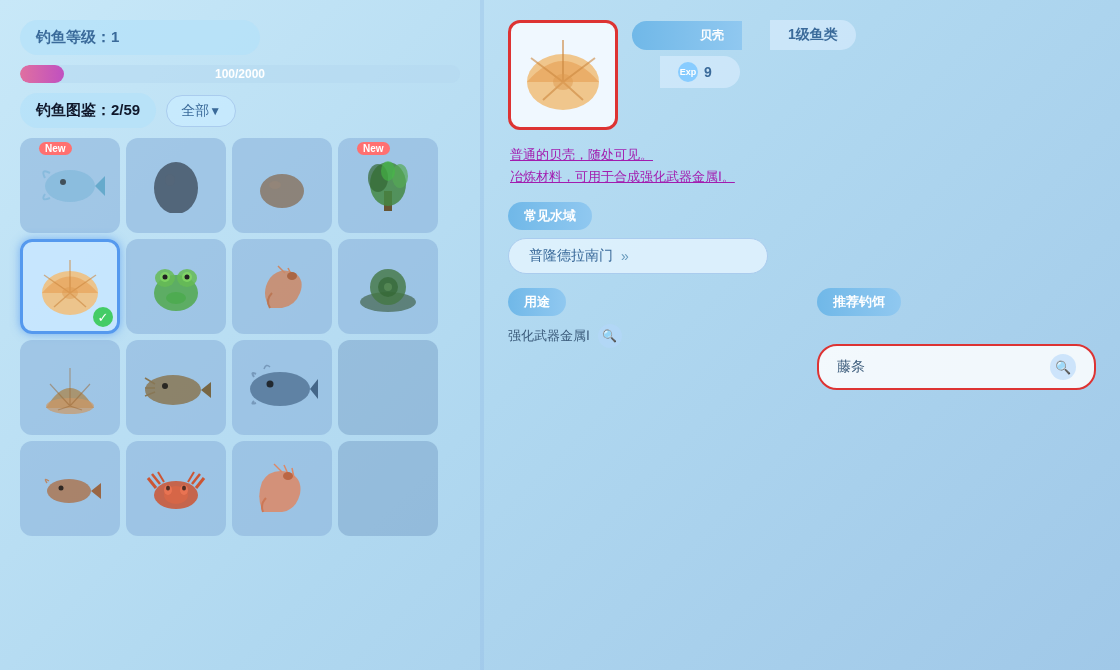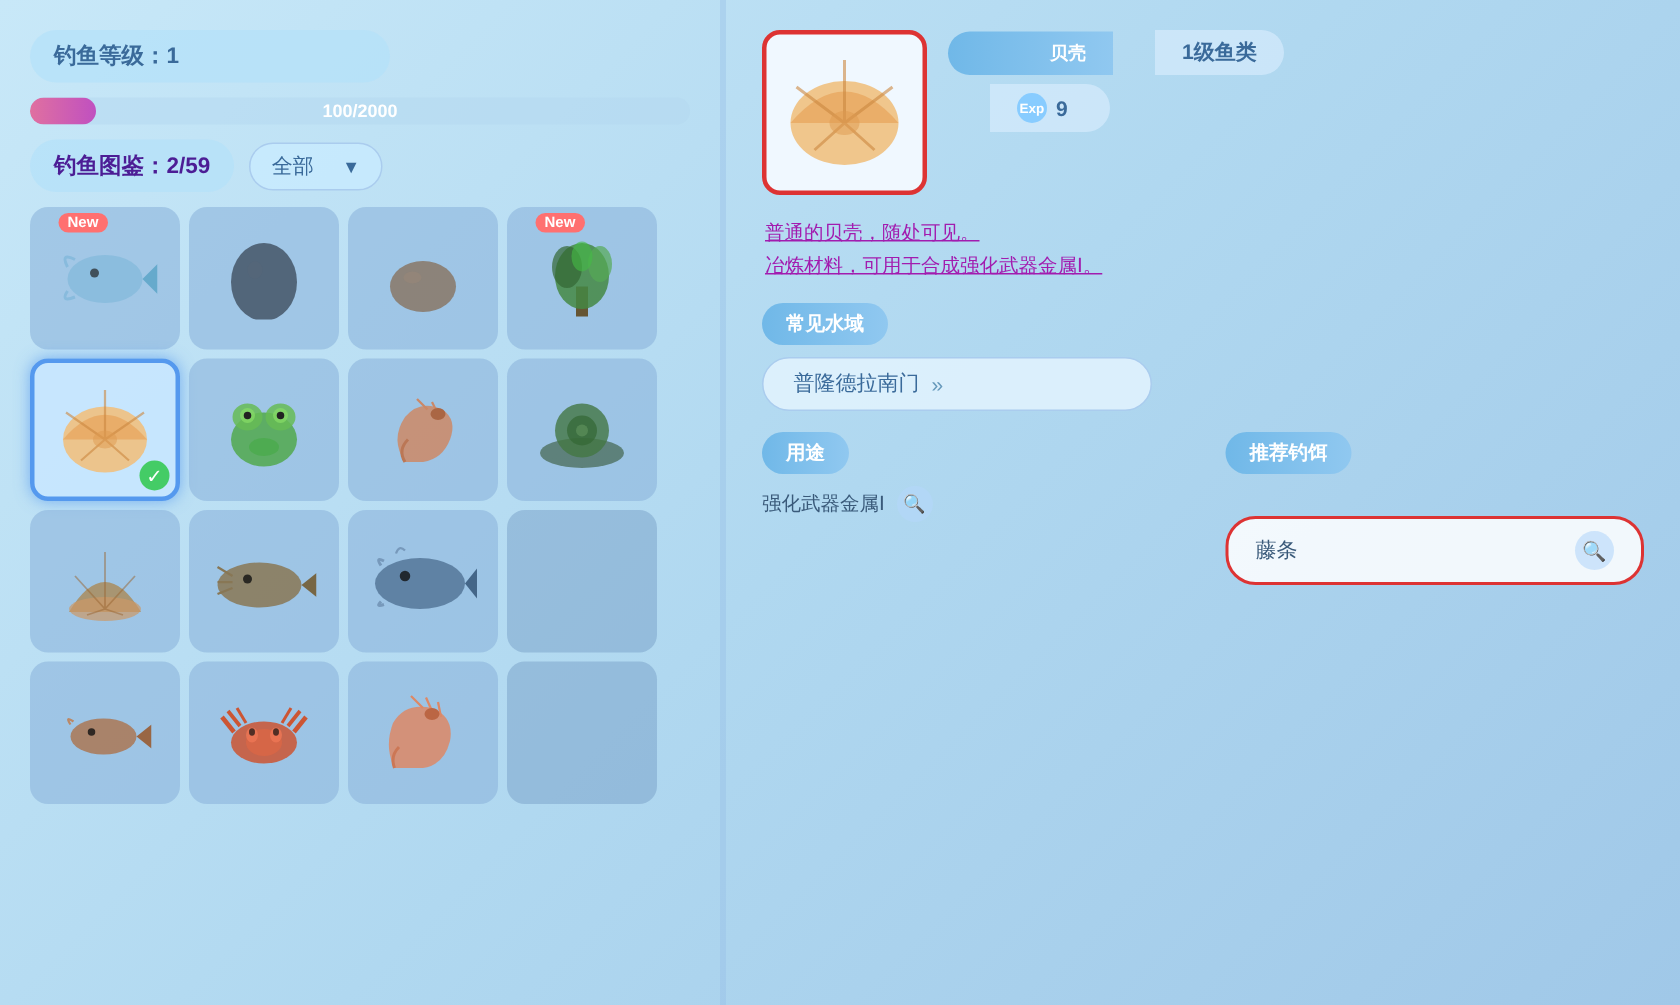--- a/index.html
+++ b/index.html
@@ -63,32 +63,32 @@
 
     .fishing-encyclopedia-row {
       display: flex;
       align-items: center;
       gap: 10px;
     }
     .fishing-encyclopedia-box {
       background: rgba(180, 225, 250, 0.7);
       border-radius: 20px;
       padding: 8px 16px;
-      color: #4c1d95;
+      color: #0f172a;
       font-size: 15px;
       font-weight: bold;
     }
     .filter-dropdown {
       background: rgba(200, 235, 255, 0.8);
       border-radius: 20px;
       padding: 6px 14px;
       border: 1px solid #aaccee;
       display: flex;
       align-items: center;
-      gap: 19px;
+      gap: 0;
       cursor: pointer;
       color: #3a6a9a;
       font-size: 14px;
     }
     .filter-dropdown span.arrow {
       font-size: 12px;
       color: #3a6a9a;
     }
 
     

